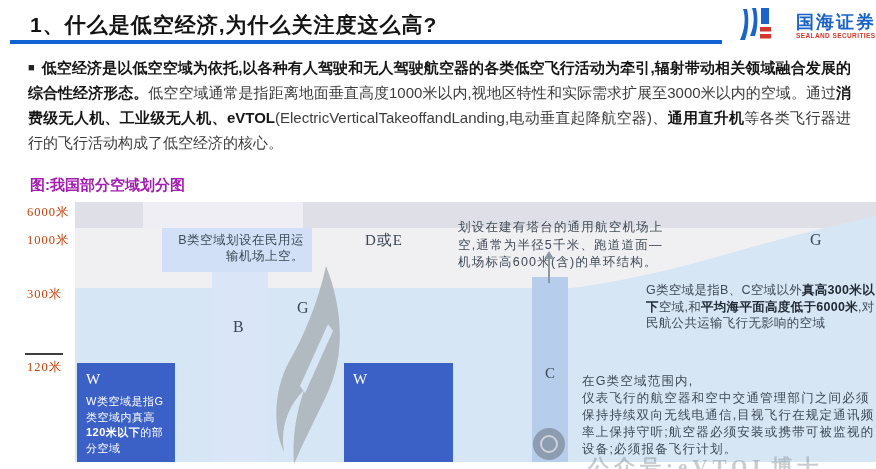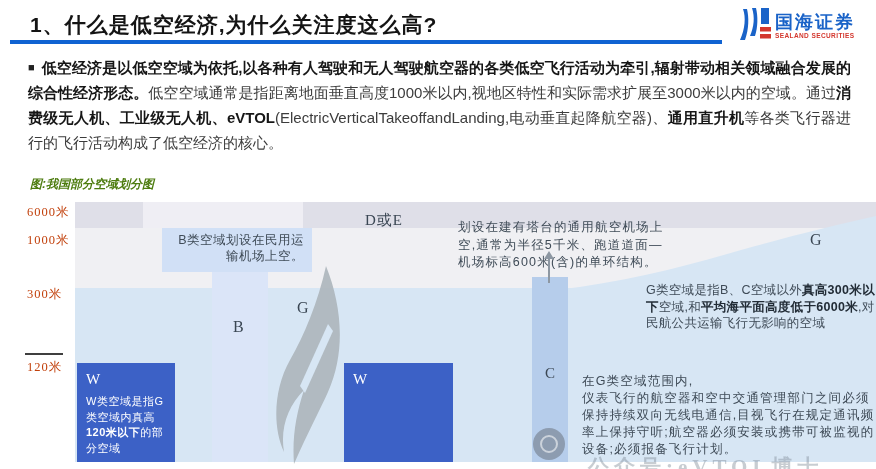--- a/index.html
+++ b/index.html
@@ -3,31 +3,31 @@
 <meta charset="utf-8">
 <style>
   html,body{margin:0;padding:0;}
   body{font-family:"Liberation Sans",sans-serif;}
   .page{position:relative;width:876px;height:469px;background:#ffffff;overflow:hidden;}
 
   
   .title{position:absolute;left:30px;top:11px;margin:0;font-size:21px;font-weight:bold;
          color:#141414;letter-spacing:1px;font-family:"Liberation Sans",sans-serif;}
   .title-rule{position:absolute;left:10px;top:40px;width:712px;height:4px;background:#1063d2;}
-  .logo{position:absolute;left:737px;top:7px;display:flex;align-items:center;gap:0;}
+  .logo{position:absolute;left:737px;top:7px;display:flex;align-items:center;gap:21px;}
   .logo-cn{font-size:18px;font-weight:bold;color:#1a63c8;letter-spacing:2px;line-height:20px;}
   .logo-en{font-size:6.5px;font-weight:bold;color:#d3372e;letter-spacing:0.4px;}
 
   
   .intro{position:absolute;left:28px;top:55px;width:823px;margin:0;font-size:15px;
          line-height:25px;text-align:justify;color:#3c3c3c;}
   .intro b{color:#161616;}
   .bullet{font-size:11px;color:#222;margin-right:7px;vertical-align:2px;}
 
-  .caption{position:absolute;left:30px;top:176px;font-size:12px;font-weight:bold;color:#4d7c0f;font-style:italic;}
+  .caption{position:absolute;left:30px;top:176px;font-size:15px;font-weight:bold;color:#a21caf;}
 
   
   .abs{position:absolute;}
   .band-top{left:75px;top:202px;width:801px;height:26px;background:#dfdfe8;}
   .band-top-light{left:143px;top:202px;width:160px;height:26px;background:#efeef4;}
   .band-mid{left:75px;top:228px;width:801px;height:60px;background:#f0f0f3;}
   .band-low{left:75px;top:288px;width:801px;height:174px;background:#d7e6f4;}
   .g-wedge{left:556px;top:200px;width:320px;height:92px;}
   .b-top{left:162px;top:228px;width:150px;height:44px;background:#d1e0f6;}
   .b-col{left:212px;top:272px;width:56px;height:190px;background:#dbe5f8;}
@@ -108,21 +108,21 @@
     <div class="abs axis-label" style="top:204px;">6000米</div>
     <div class="abs axis-label" style="top:232px;">1000米</div>
     <div class="abs axis-label" style="top:286px;">300米</div>
     <div class="abs tick"></div>
     <div class="abs axis-label" style="top:359px;">120米</div>
 
     <div class="abs zone-letter" style="left:233px;top:318px;">B</div>
     <div class="abs zone-letter" style="left:545px;top:365px;font-size:15px;">C</div>
     <div class="abs zone-letter" style="left:297px;top:299px;">G</div>
     <div class="abs zone-letter" style="left:810px;top:231px;">G</div>
-    <div class="abs zone-letter" style="left:365px;top:211px;font-size:15px;">D或E</div>
+    <div class="abs zone-letter" style="left:365px;top:231px;font-size:15px;">D或E</div>
 
     <div class="abs note b-note">B类空域划设在民用运输机场上空。</div>
     <div class="abs note tower-note">划设在建有塔台的通用航空机场上空,通常为半径5千米、跑道道面—机场标高600米(含)的单环结构。</div>
     <div class="abs arrow-shaft"></div>
     <div class="abs arrow-head"></div>
     <div class="abs note g-note"><span>G类空域是指B、C空域以外</span><b>真高300米以下</b><span>空域,和</span><b>平均海平面高度低于6000米</b><span>,对民航公共运输飞行无影响的空域</span></div>
     <div class="abs note c-note">
       <div>在G类空域范围内,</div>
       <div>仪表飞行的航空器和空中交通管理部门之间必须保持持续双向无线电通信,目视飞行在规定通讯频率上保持守听;航空器必须安装或携带可被监视的设备;必须报备飞行计划。</div>
     </div>

